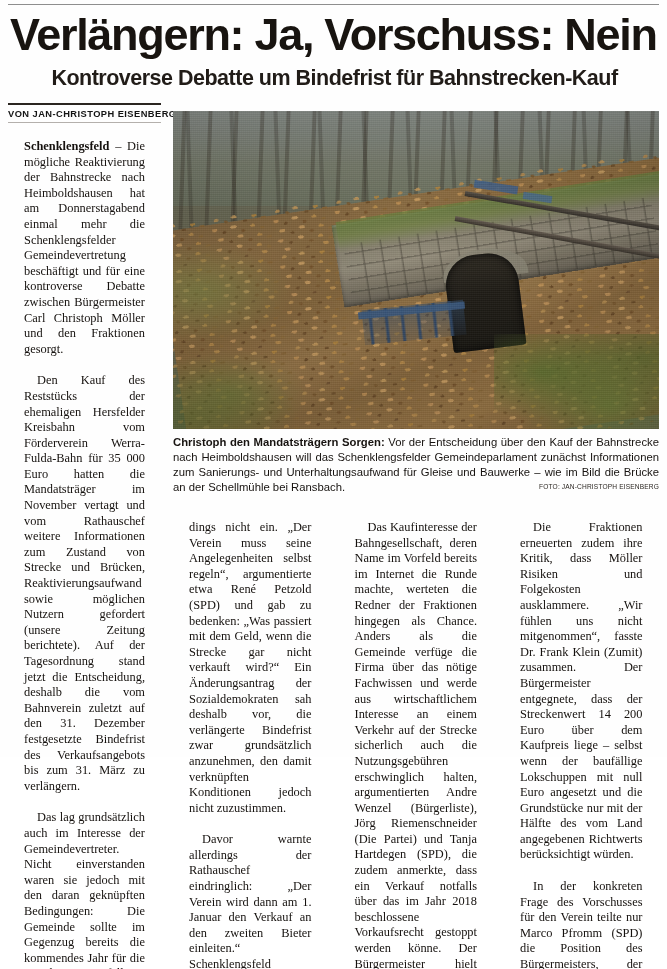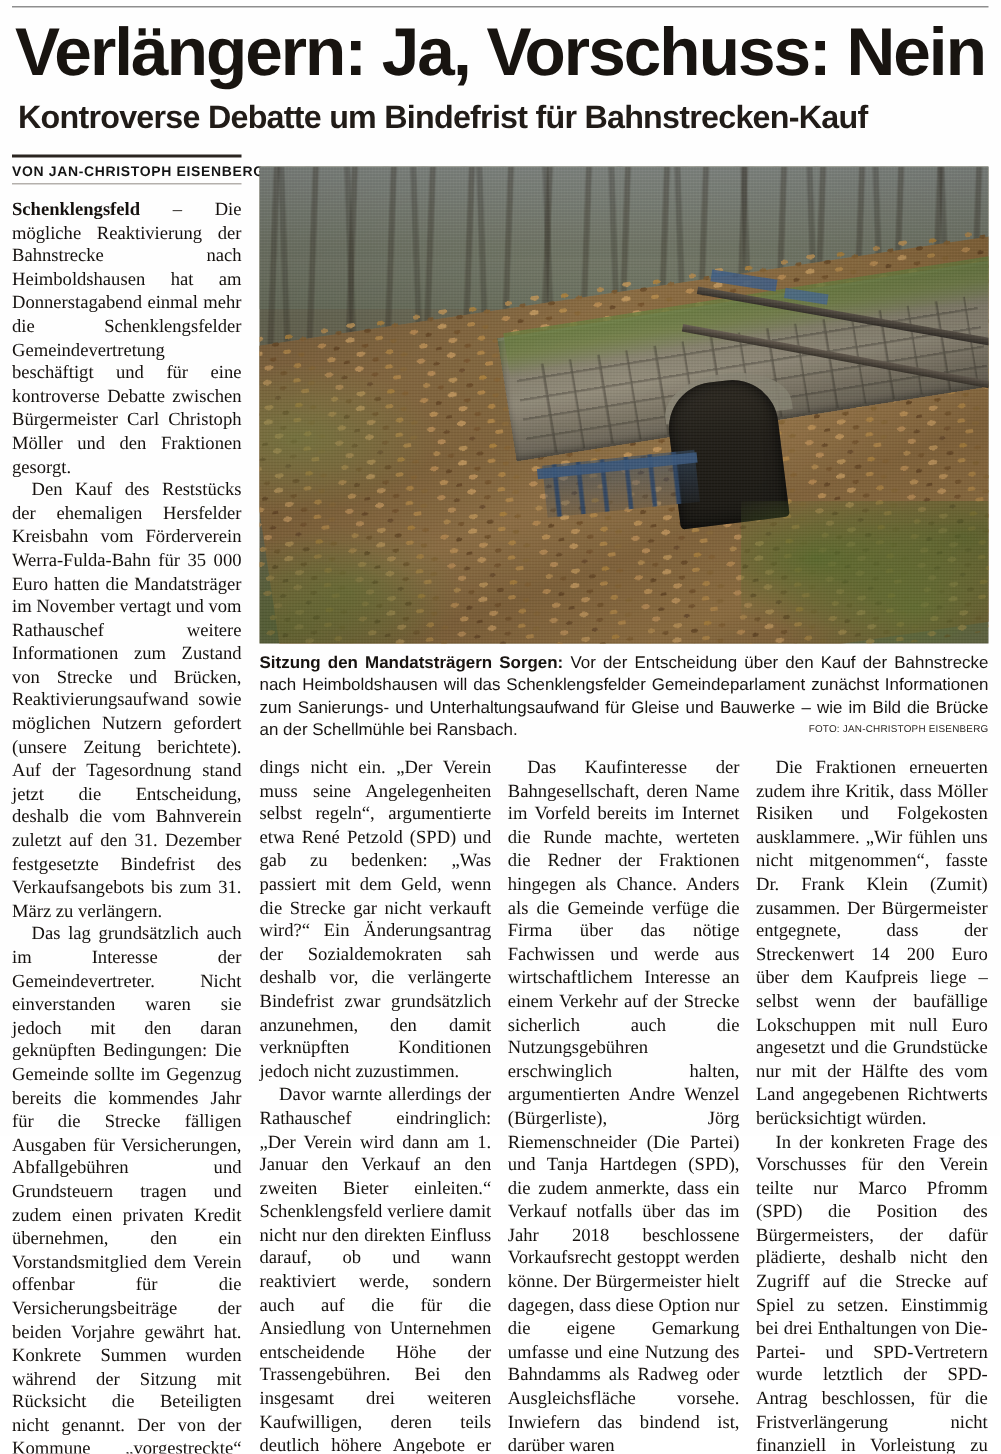--- a/index.html
+++ b/index.html
@@ -51,20 +51,21 @@
   }
   .subheadline {
     font-family: "Liberation Sans", "DejaVu Sans", sans-serif;
     font-weight: bold;
     font-size: 21.5px;
     line-height: 1.1;
     letter-spacing: -0.5px;
     color: #211c18;
     margin: 9px 0 0 2px;
     white-space: nowrap;
+    text-align: center;
   }
 
   
   .content {
     position: absolute;
     top: 103px;
     left: 8px;
     width: 651px;
     height: 858px;
   }
@@ -142,21 +143,21 @@
   .bodytext {
     font-family: "Liberation Serif", "DejaVu Serif", serif;
     font-size: 12.4px;
     line-height: 1.258;
     text-align: justify;
     -webkit-hyphens: auto;
     hyphens: auto;
     color: #15110e;
   }
   .bodytext p {
-    margin: 0;
+    margin: 16px;
     text-indent: 13px;
   }
   .bodytext p.first { text-indent: 0; }
   .bodytext b { font-weight: bold; }
 
   
   .ph-layer { position: absolute; }
 
   
   .ph-sky {
@@ -390,21 +391,21 @@
         <div class="ph-layer ph-rail1"></div>
         <div class="ph-layer ph-rail2"></div>
         <div class="ph-layer ph-blue1"></div>
         <div class="ph-layer ph-blue2"></div>
         <div class="ph-layer ph-fern1"></div>
         <div class="ph-layer ph-fern2"></div>
         <div class="ph-layer ph-grade"></div>
         <div class="ph-layer ph-grain"></div>
       </div>
       <div class="caption">
-        <b>Sitzung den Mandatsträgern Sorgen:</b><span> Vor der Entscheidung über den Kauf der Bahnstrecke nach Heimboldshausen will das Schenklengsfelder Gemeindeparlament zunächst Informationen zum Sanierungs- und Unterhaltungsaufwand für Gleise und Bauwerke – wie im Bild die Brücke an der Schellmühle bei Ransbach.</span><span class="credit">FOTO: JAN-CHRISTOPH EISENBERG</span>
+        <b>Christoph den Mandatsträgern Sorgen:</b><span> Vor der Entscheidung über den Kauf der Bahnstrecke nach Heimboldshausen will das Schenklengsfelder Gemeindeparlament zunächst Informationen zum Sanierungs- und Unterhaltungsaufwand für Gleise und Bauwerke – wie im Bild die Brücke an der Schellmühle bei Ransbach.</span><span class="credit">FOTO: JAN-CHRISTOPH EISENBERG</span>
       </div>
     </div>
 
     <div class="lower-cols">
 
       <div class="col">
         <div class="bodytext">
           <p class="first">dings nicht ein. „Der Verein muss seine Angelegenheiten selbst regeln“, argumentierte etwa René Petzold (SPD) und gab zu bedenken: „Was passiert mit dem Geld, wenn die Strecke gar nicht verkauft wird?“ Ein Änderungsantrag der Sozialdemokraten sah deshalb vor, die verlängerte Bindefrist zwar grundsätzlich anzunehmen, den damit verknüpften Konditionen jedoch nicht zuzustimmen.</p>
           <p>Davor warnte allerdings der Rathauschef eindringlich: „Der Verein wird dann am 1. Januar den Verkauf an den zweiten Bieter einleiten.“ Schenklengsfeld verliere damit nicht nur den direkten Einfluss darauf, ob und wann reaktiviert werde, sondern auch auf die für die Ansiedlung von Unternehmen entscheidende Höhe der Trassengebühren. Bei den insgesamt drei weiteren Kaufwilligen, deren teils deutlich höhere Angebote er beim Verein eingesehen habe, handelt es sich laut Möller um ein Eisenbahnunternehmen und</p>
         </div>

